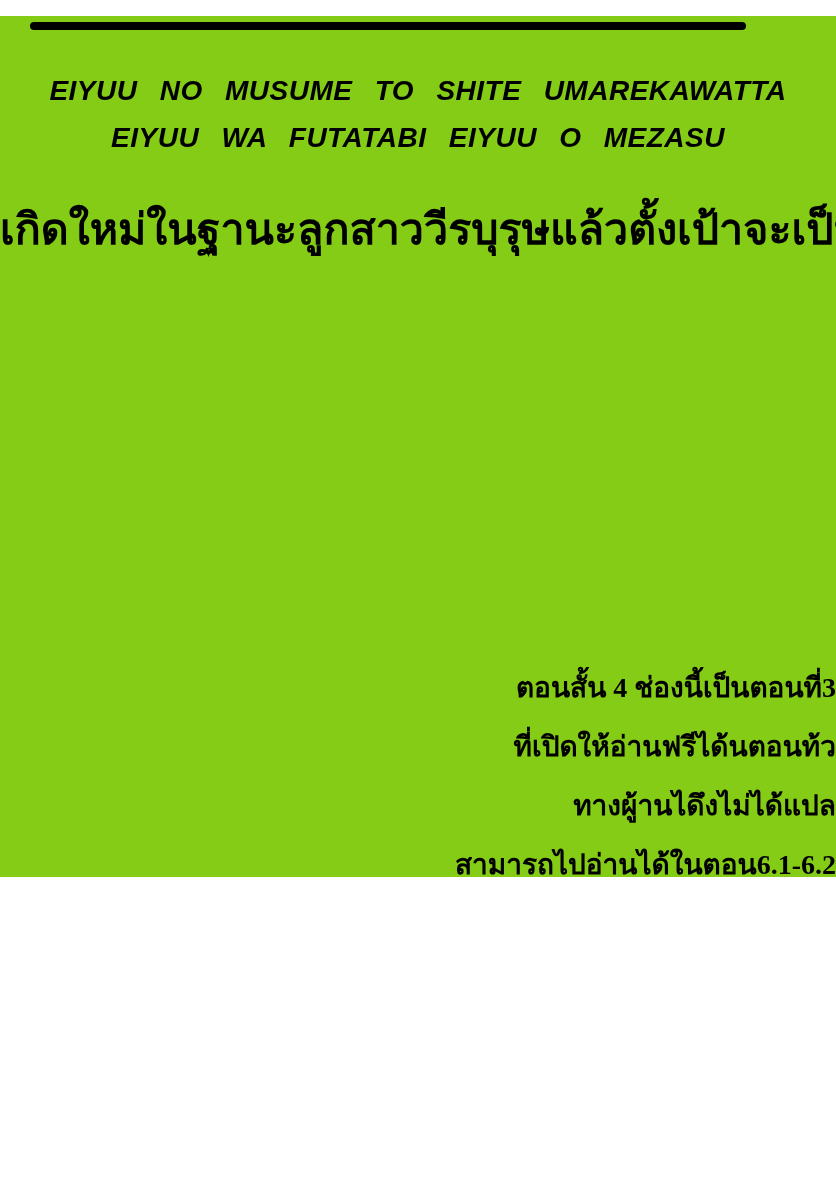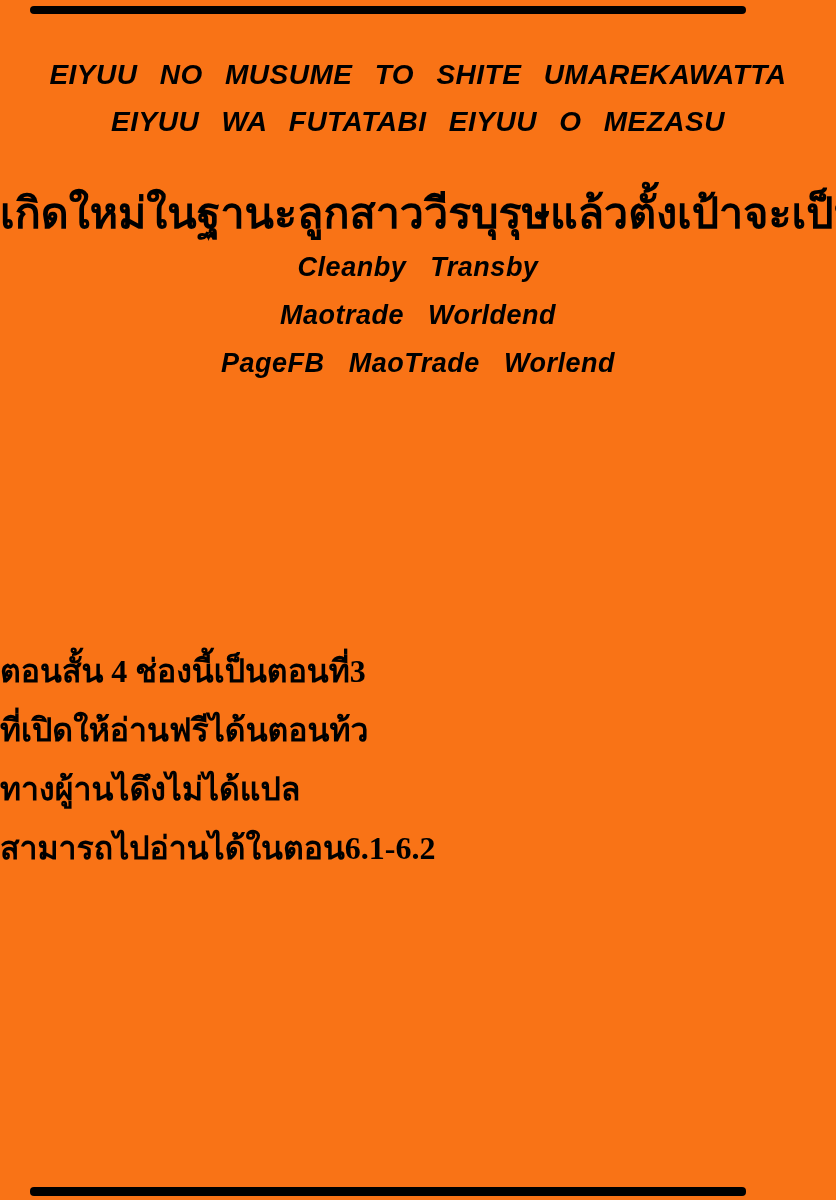--- a/index.html
+++ b/index.html
@@ -3,23 +3,23 @@
 <meta charset="utf-8">
 <style>
   html, body {
     margin: 0;
     padding: 0;
     background: #ffffff;
   }
   .page {
     position: relative;
     width: 836px;
-    height: 1200px;
-    margin: 0 auto;
-    background: #f97316;
+    height: 861px;
+    margin: 16px auto;
+    background: #84cc16;
     color: #000000;
     overflow: hidden;
     font-family: "Liberation Sans", "DejaVu Sans", sans-serif;
   }
   .edge-bar {
     position: absolute;
     left: 30px;
     width: 716px;
     background: #000000;
     border-radius: 4px;
@@ -70,46 +70,41 @@
     line-height: 48px;
     letter-spacing: 0.5px;
     word-spacing: 0.6em;
   }
 
   .note {
     position: absolute;
     left: 0;
     top: 642px;
     width: 836px;
-    text-align: left;
+    text-align: right;
     font-family: "Liberation Serif", "DejaVu Serif", serif;
     font-weight: bold;
-    font-size: 32px;
+    font-size: 28px;
     line-height: 59px;
     white-space: nowrap;
   }
 </style>
 </head>
 <body>
 
 <div class="page">
 
   <div class="edge-bar top"></div>
 
   <div class="romaji-line l1">EIYUU NO MUSUME TO SHITE UMAREKAWATTA</div>
 
   <div class="romaji-line l2">EIYUU WA FUTATABI EIYUU O MEZASU</div>
 
   <div class="thai-title">เกิดใหม่ในฐานะลูกสาววีรบุรุษแล้วตั้งเป้าจะเป็นวีรบุรุษอีกครั้ง</div>
 
-  <div class="credits">
-    <div>Cleanby Transby</div>
-    <div>Maotrade Worldend</div>
-    <div>PageFB MaoTrade Worlend</div>
-  </div>
 
   <div class="note">
     <div>ตอนสั้น 4 ช่องนี้เป็นตอนที่3</div>
     <div>ที่เปิดให้อ่านฟรีได้นตอนท้ว</div>
     <div>ทางผู้านไดึงไม่ได้แปล</div>
     <div>สามารถไปอ่านได้ในตอน6.1-6.2</div>
   </div>
 
   <div class="edge-bar bottom"></div>
 

